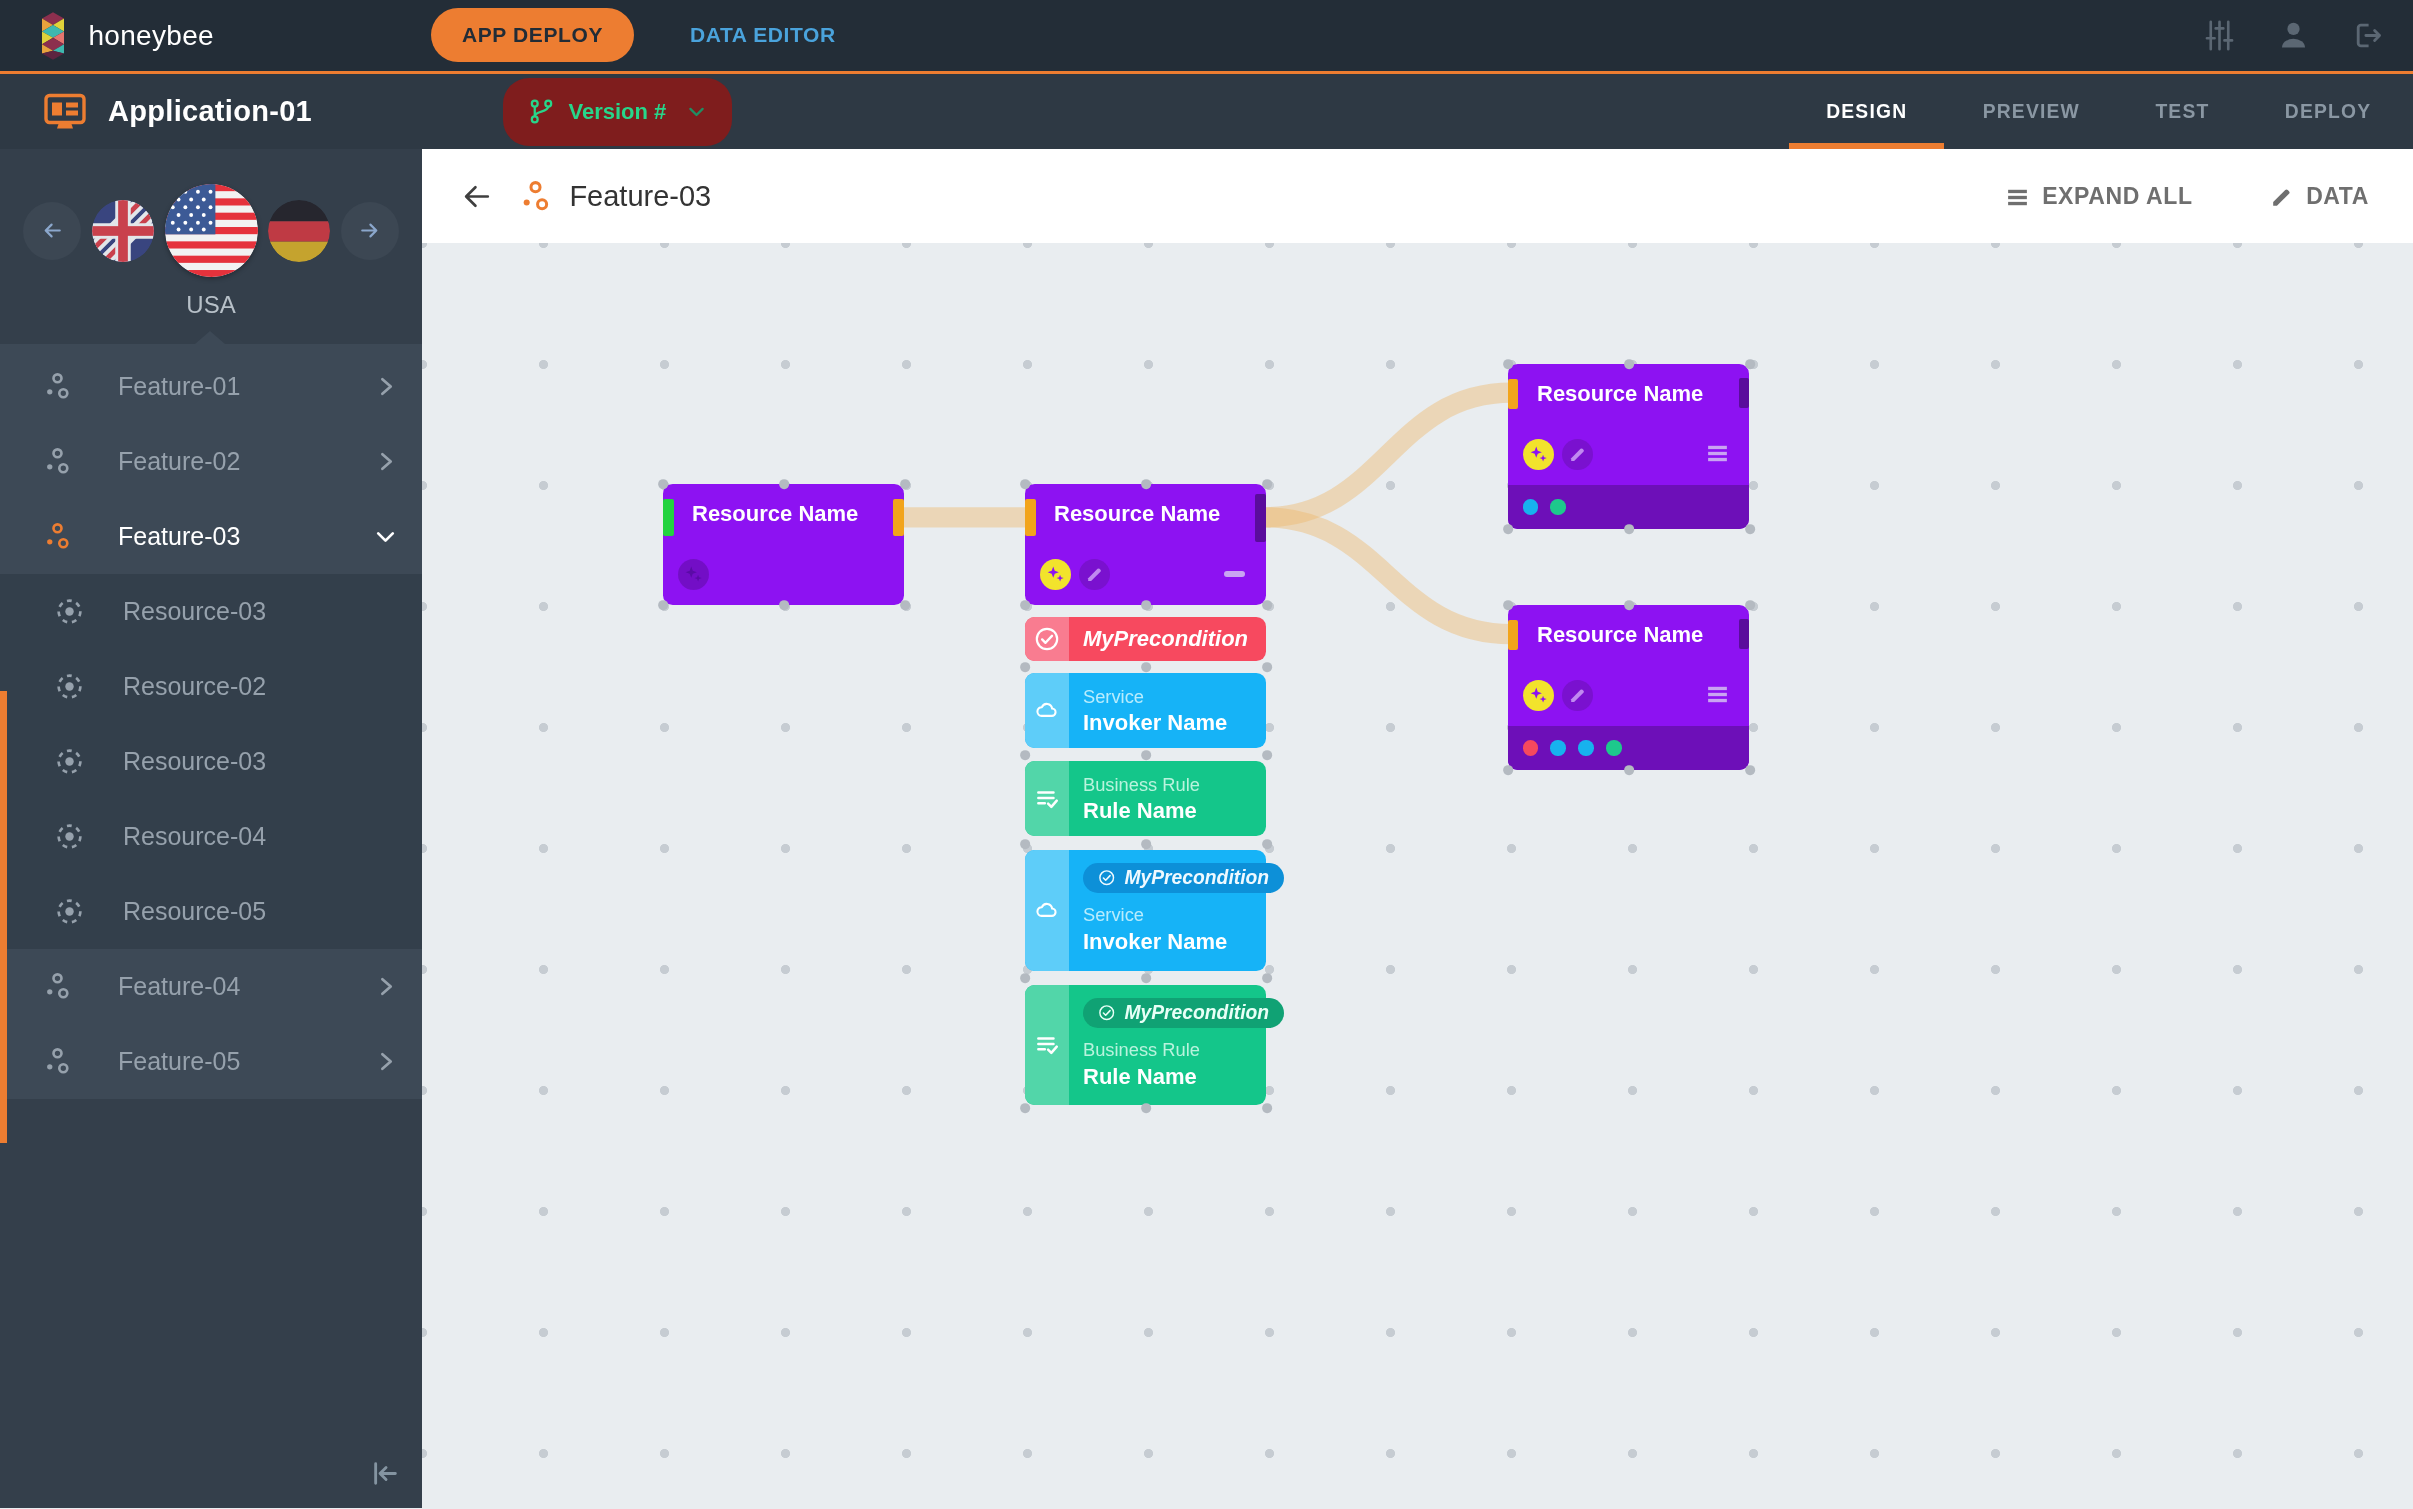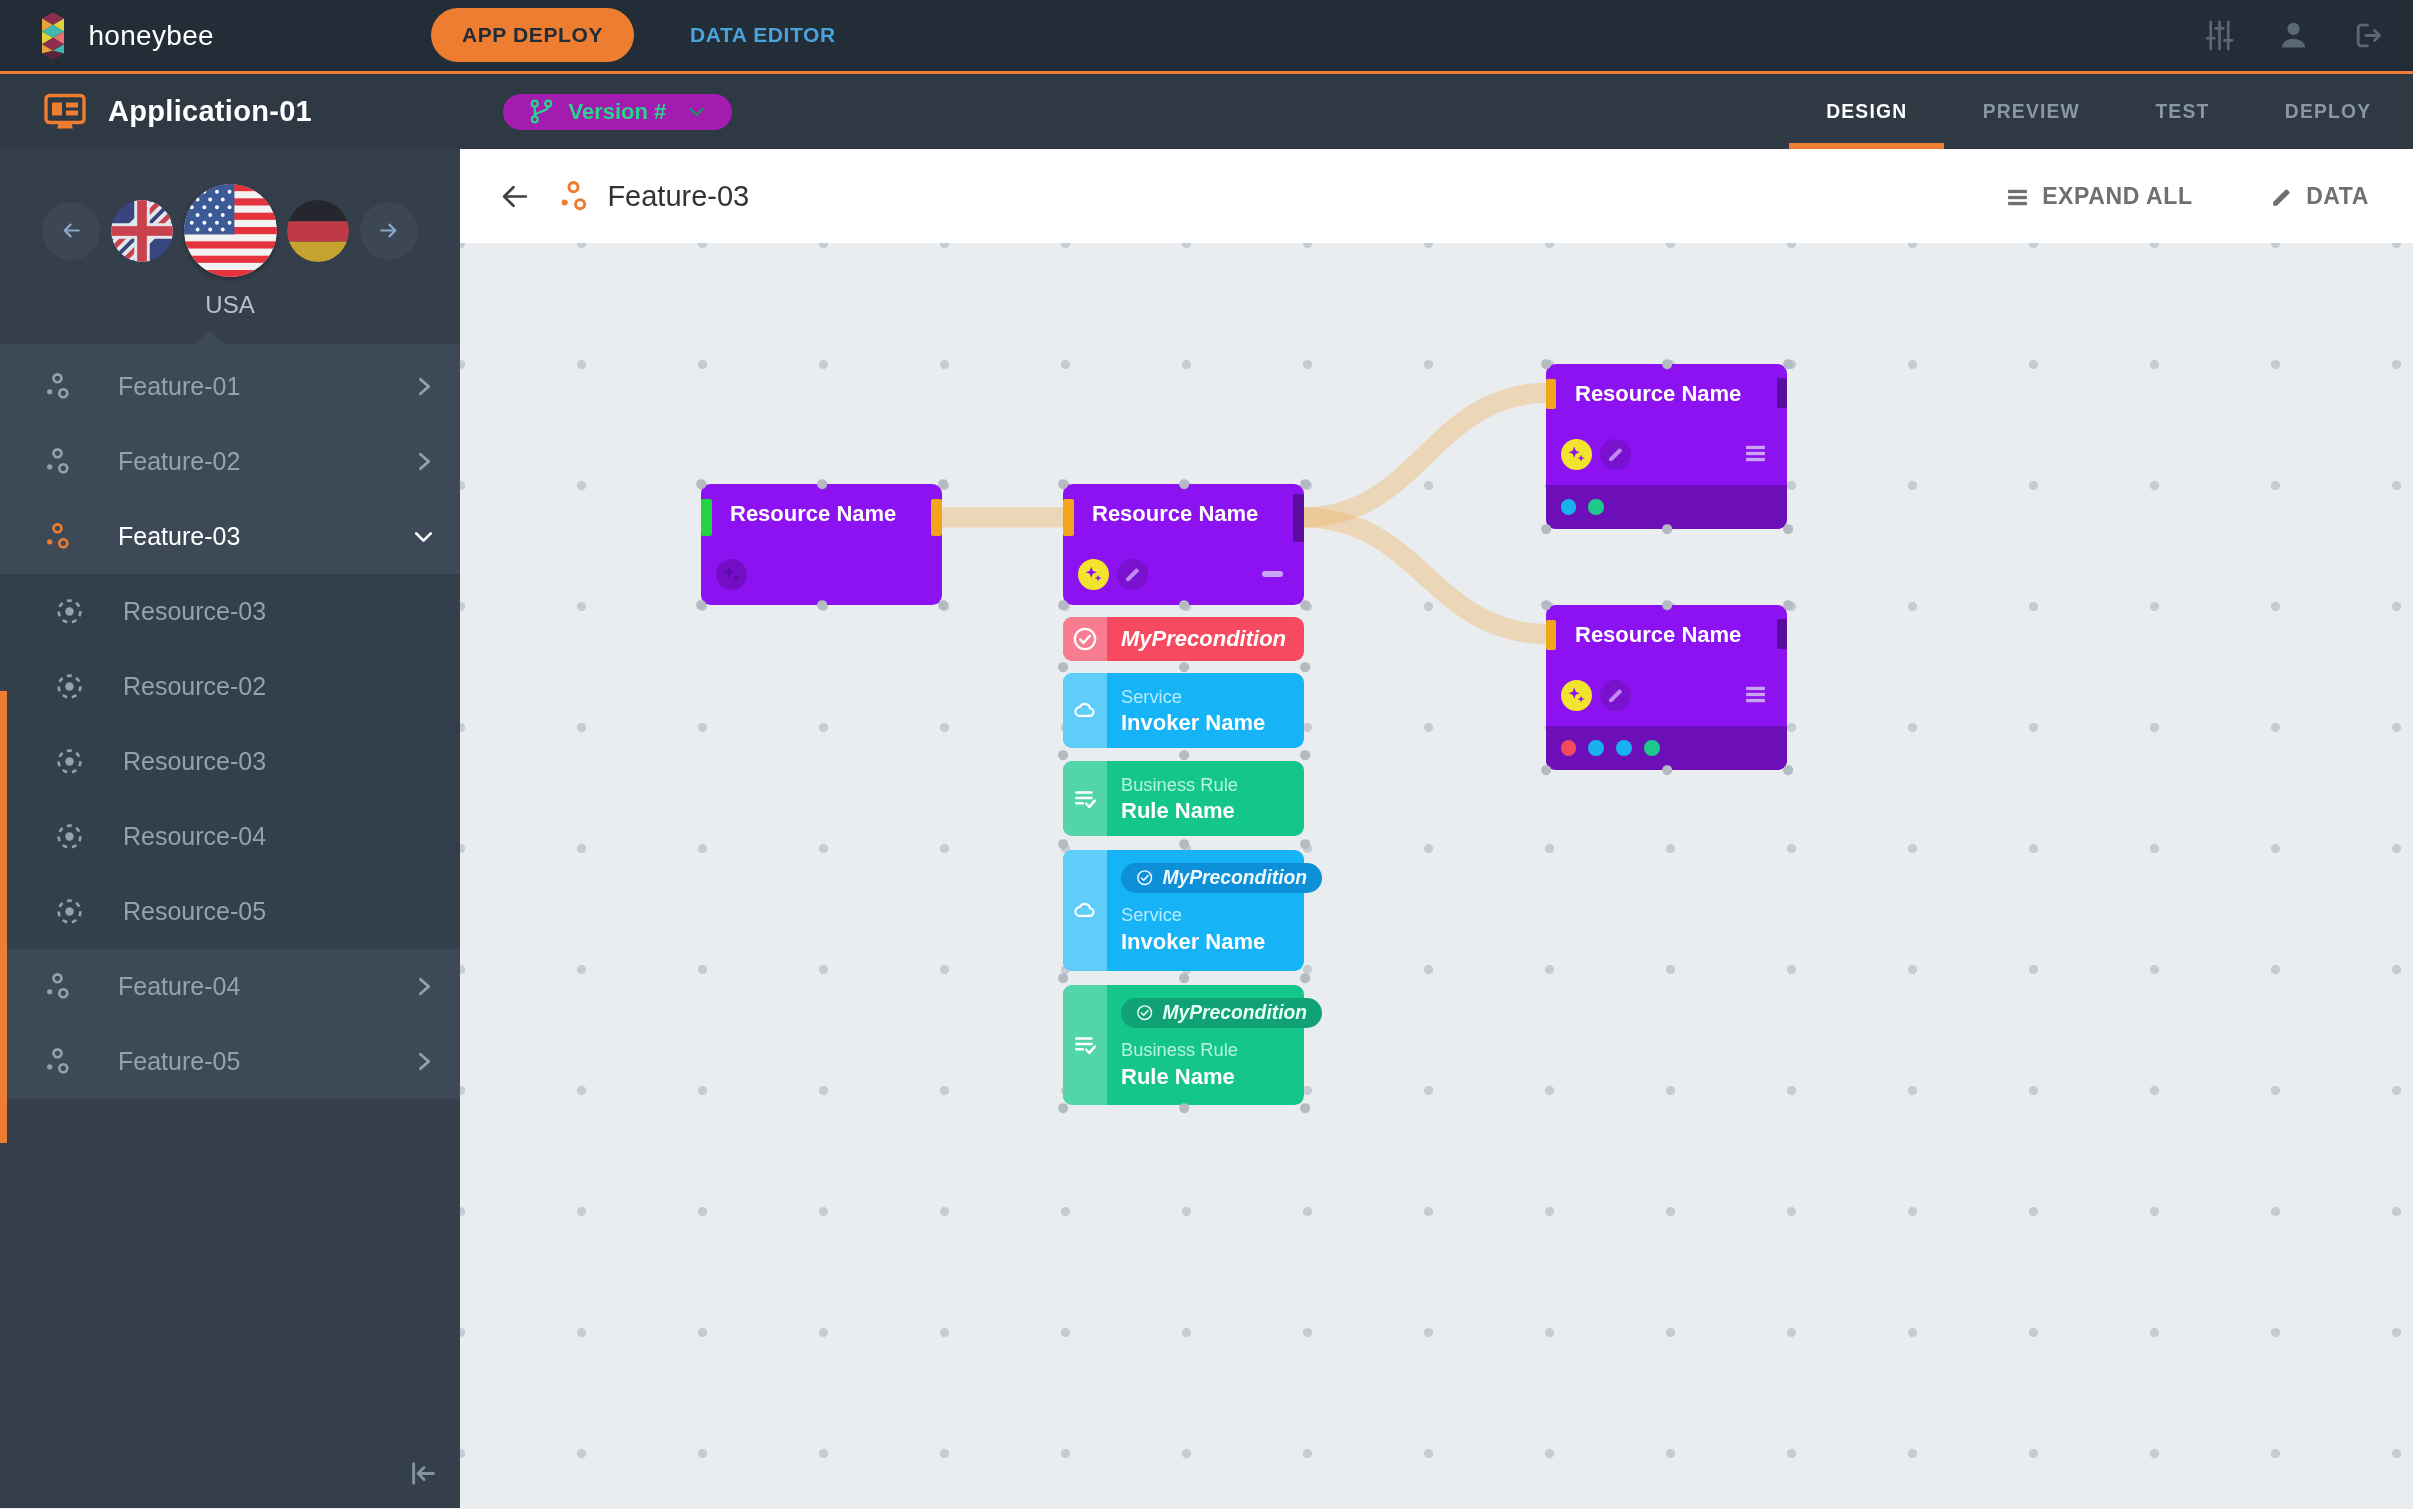--- a/index.html
+++ b/index.html
@@ -16,36 +16,36 @@
             padding:15.4px 31px;font-size:21px;font-weight:bold;letter-spacing:0.6px;cursor:pointer;}
   .top-link{color:#4aa3dc;font-size:21px;font-weight:bold;letter-spacing:0.6px;background:none;border:none;cursor:pointer;}
   .top-icons{margin-left:auto;margin-right:29px;display:flex;align-items:center;gap:39px;color:#5b6773;}
   .top-icons svg{width:35px;height:35px;}
 
   
   .appbar{position:relative;height:75px;background:#2e3944;display:flex;align-items:center;}
   .app-icon{color:#ed7d31;margin-left:43px;display:flex;}
   .app-icon svg{width:44px;height:41px;}
   .app-title{color:#fff;font-size:29px;font-weight:600;margin:0 0 0 21px;letter-spacing:0.3px;}
-  .version-pill{margin-left:191px;display:flex;align-items:center;gap:13.5px;background:#a21caf;
-                border:none;border-radius:26px;height:36px;padding:0 25px;cursor:pointer;}
+  .version-pill{margin-left:191px;display:flex;align-items:center;gap:13.5px;background:#7f1d1d;
+                border:none;border-radius:26px;height:68px;padding:0 25px;cursor:pointer;}
   .version-pill svg.branch{width:27px;height:27px;color:#27d68a;}
   .version-label{color:#27d68a;font-size:22px;font-weight:bold;}
   .version-pill svg.chev{width:21px;height:21px;color:#1f8f63;margin-left:5.8px;}
   .mode-tabs{margin-left:auto;margin-right:33px;display:flex;gap:56px;height:100%;align-items:center;}
   .mode-tab{position:relative;height:100%;display:flex;align-items:center;padding:0 9.7px;
             color:#8a97a3;font-size:19.3px;font-weight:bold;letter-spacing:1.2px;cursor:pointer;}
   .mode-tab.active{color:#fff;}
   .mode-tab.active::after{content:"";position:absolute;left:-27px;right:-27px;bottom:0;height:5.8px;background:#ed7d31;}
 
   
   .body{display:flex;height:1359px;}
 
   
-  .sidebar{position:relative;width:460px;background:#343f4b;flex:none;}
+  .sidebar{position:relative;width:422px;background:#343f4b;flex:none;}
   .locale-row{display:flex;align-items:center;justify-content:center;gap:10.6px;padding-top:35px;}
   .nav-circle{width:58px;height:58px;border-radius:50%;background:#3c4753;border:none;display:flex;
               align-items:center;justify-content:center;color:#8ba7cc;cursor:pointer;flex:none;}
   .nav-circle svg{width:29px;height:29px;}
   .flag{border-radius:50%;overflow:hidden;flex:none;cursor:pointer;}
   .flag.small{width:62px;height:62px;}
   .flag.big{width:93px;height:93px;box-shadow:0 1.9px 5.8px rgba(0,0,0,.3);}
   .locale-label{text-align:center;color:#b7c0c8;font-size:24px;margin-top:13.5px;}
   .features-panel{position:relative;margin-top:25px;background:#3d4956;padding-top:5.8px;}
   .features-panel::before{content:"";position:absolute;top:-12.6px;left:195px;

